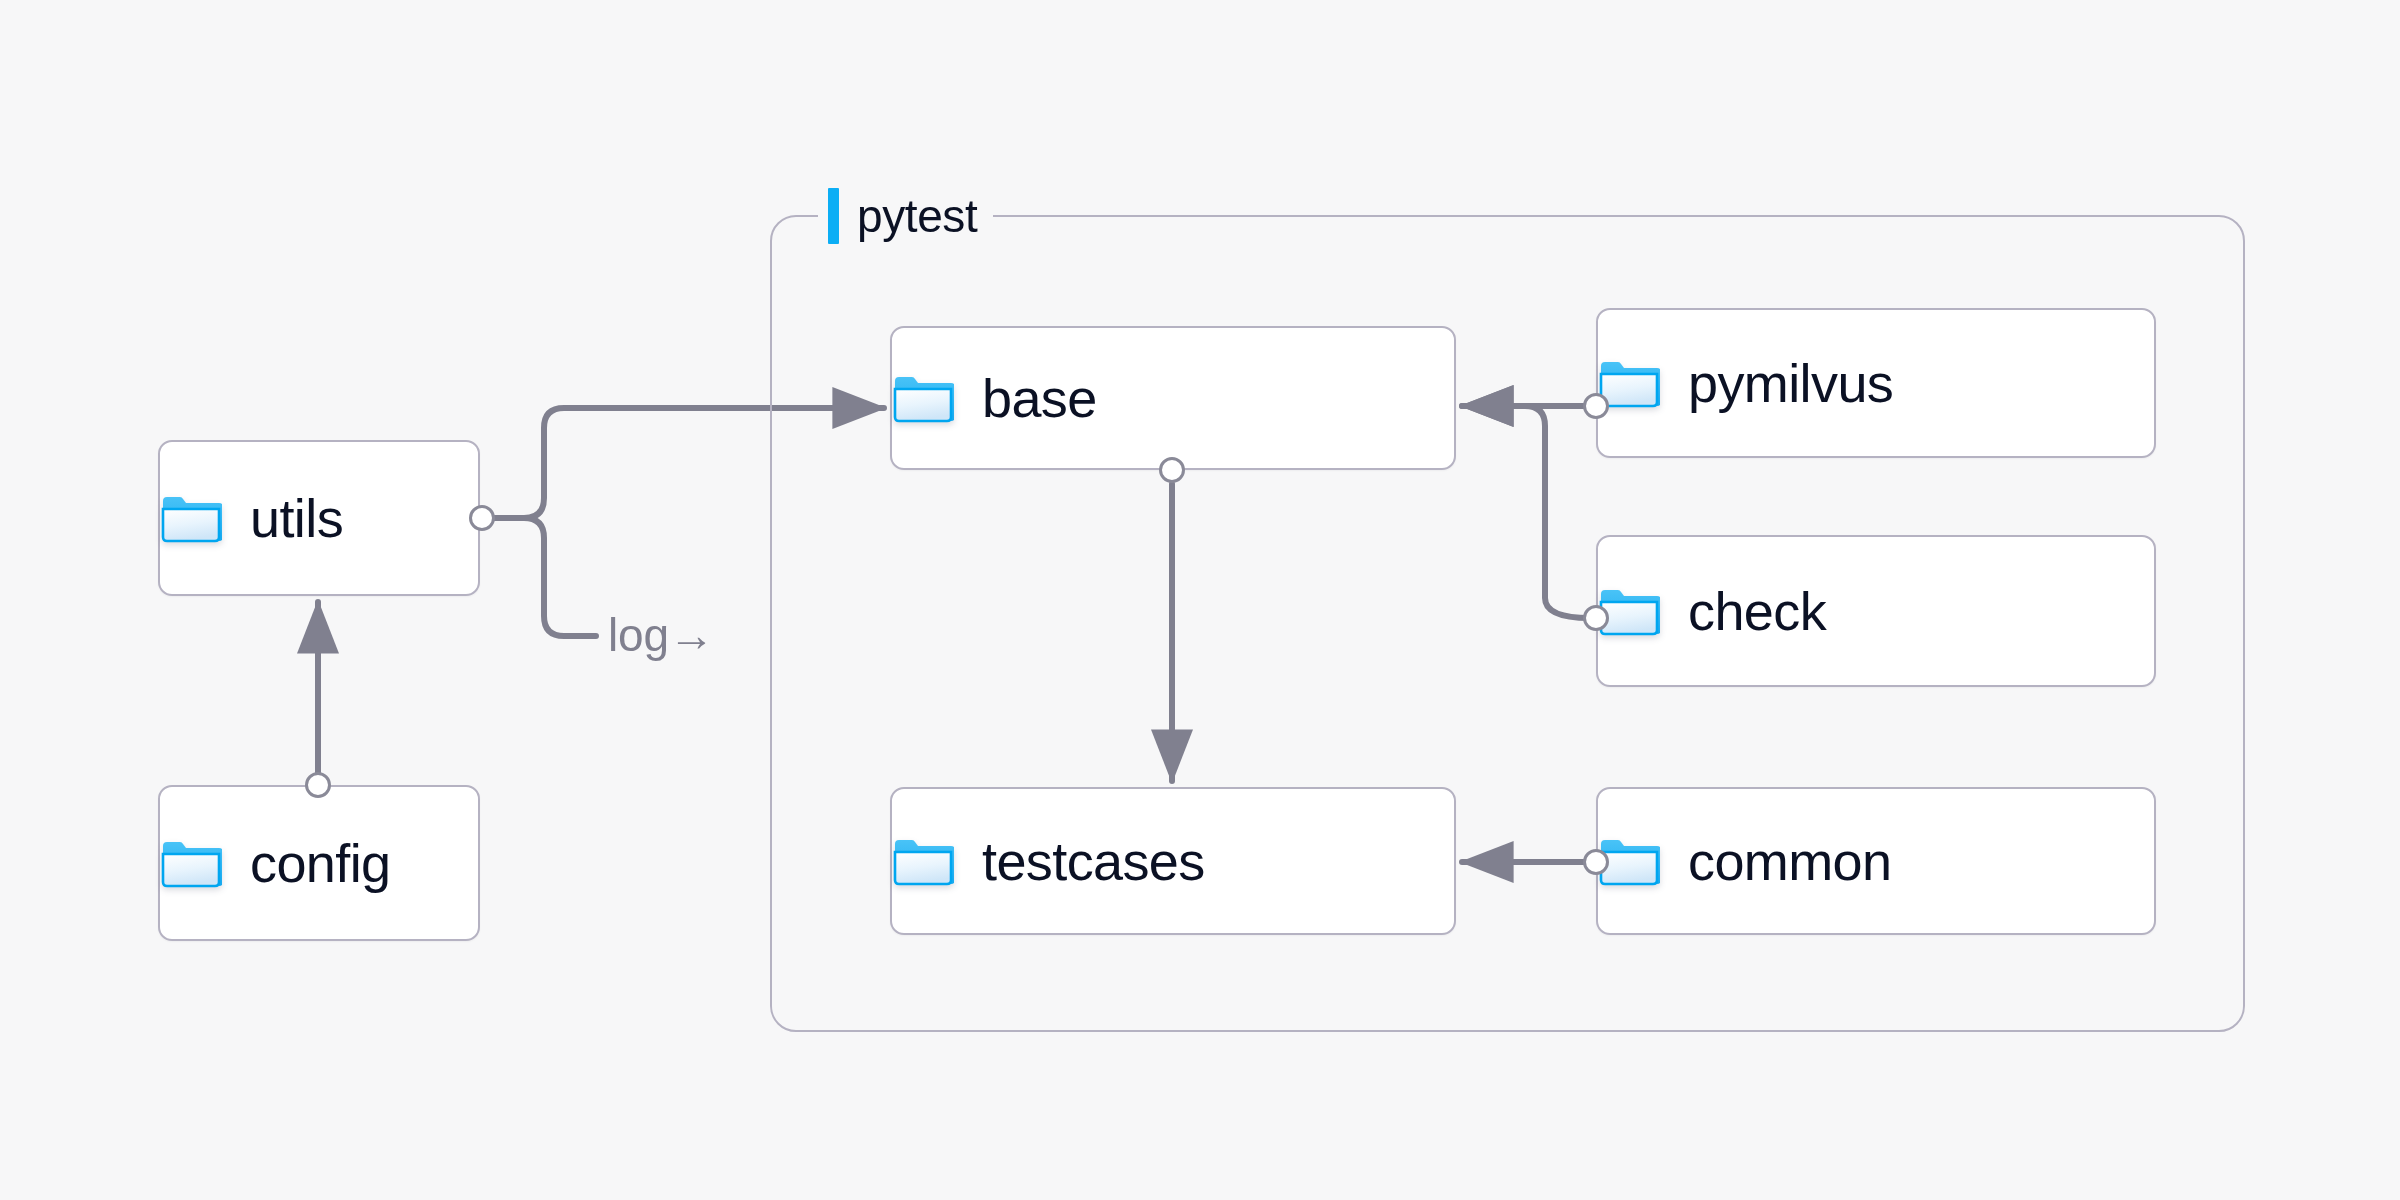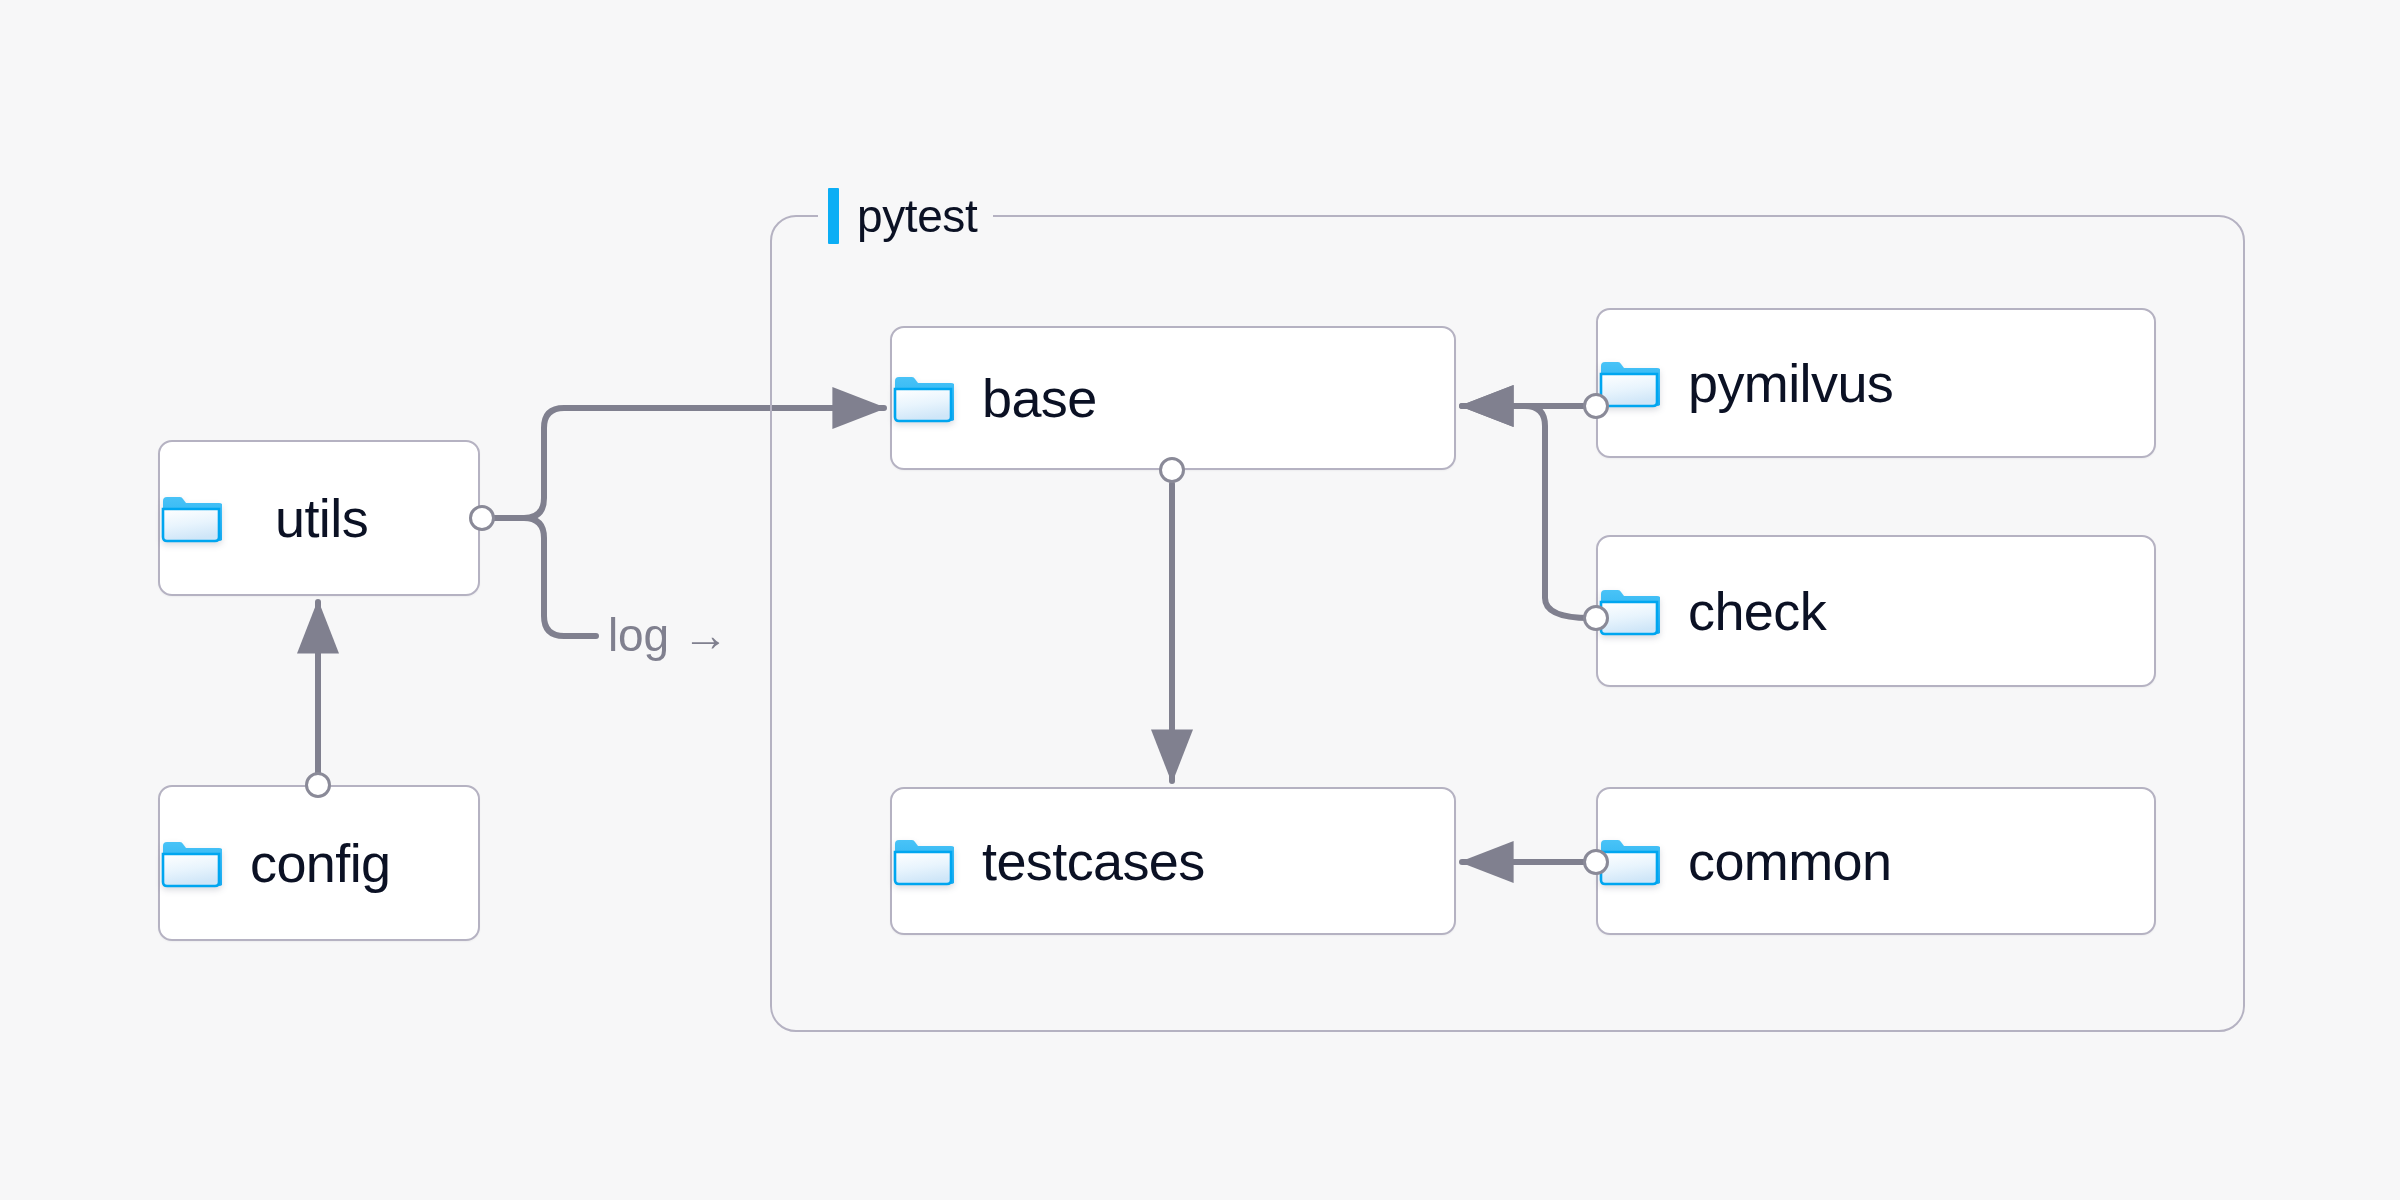--- a/index.html
+++ b/index.html
@@ -99,21 +99,20 @@
     border: 3px solid #8a8a98;
     box-sizing: border-box;
     z-index: 6;
   }
 
   
   .edge-label {
     position: absolute;
     display: flex;
     align-items: center;
-    gap: 14px;
     font-size: 46px;
     color: #80808f;
     letter-spacing: -0.2px;
     line-height: 1;
     white-space: nowrap;
     background: #f7f7f8;
     padding: 2px 8px;
     z-index: 5;
   }
   .edge-label .arrow-glyph {
@@ -161,21 +160,21 @@
     </g>
   </svg>
 
   <div class="group-box" style="left:770px; top:215px; width:1475px; height:817px;"></div>
 
   <div class="group-label" style="left:818px; top:185px;">
     <div class="group-accent-bar"></div>
     <div class="group-label-text">pytest</div>
   </div>
 
-  <div class="node" style="left:158px; top:440px; width:322px; height:156px;gap:25px;">
+  <div class="node" style="left:158px; top:440px; width:322px; height:156px;">
     <svg class="folder-icon" viewBox="0 0 62 52">
       <path d="M3 9 q0-4 4-4 h13 q2 0 3 2 l3 4 h33 q4 0 4 4 v30 q0 4-4 4 H7 q-4 0-4-4 z" fill="url(#folderTabGrad)"></path>
       <path d="M3 17 h56 v28 q0 4-4 4 H7 q-4 0-4-4 z" fill="url(#folderGrad)" stroke="#00a6f0" stroke-width="2.6"></path>
     </svg>
     <span class="node-label">utils</span>
   </div>
   <div class="handle" style="left:469px; top:505px;"></div>
 
   <div class="node" style="left:158px; top:785px; width:322px; height:156px;">
     <svg class="folder-icon" viewBox="0 0 62 52">

